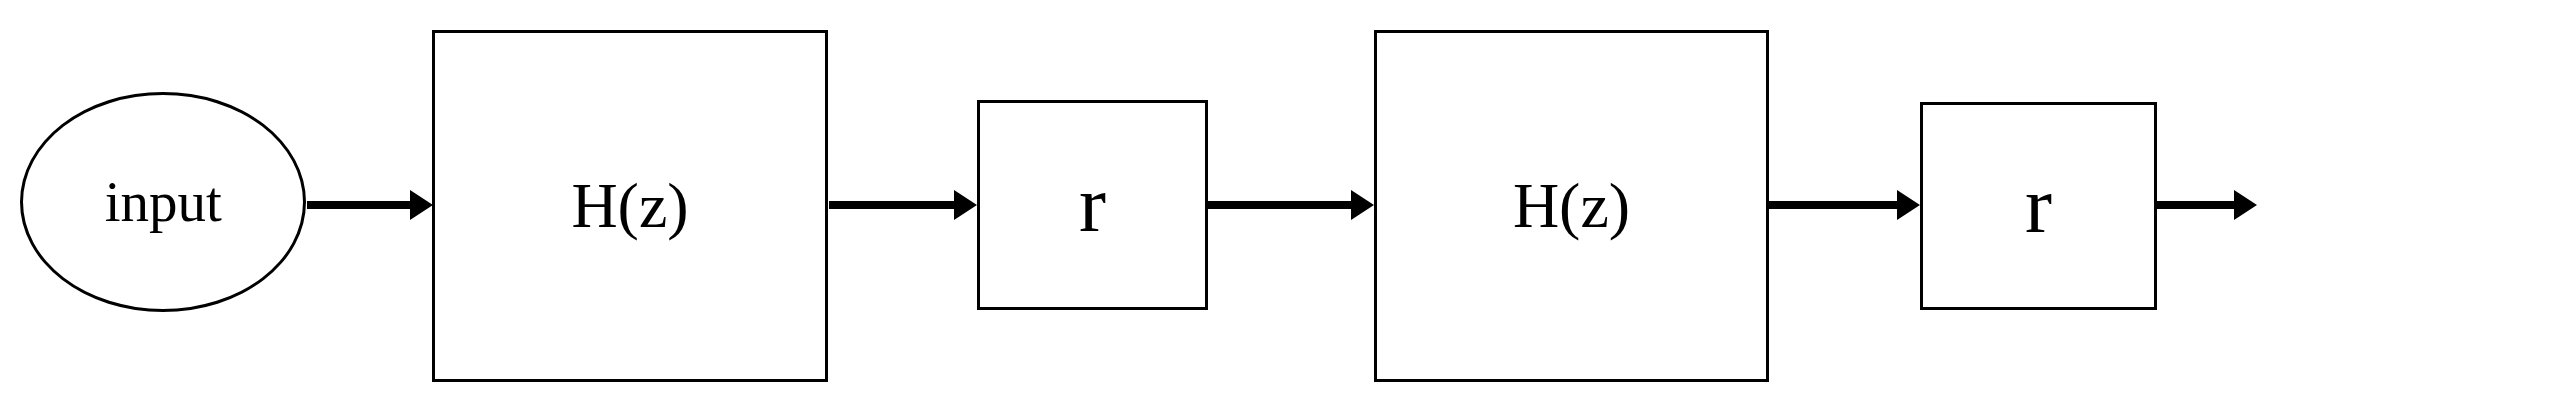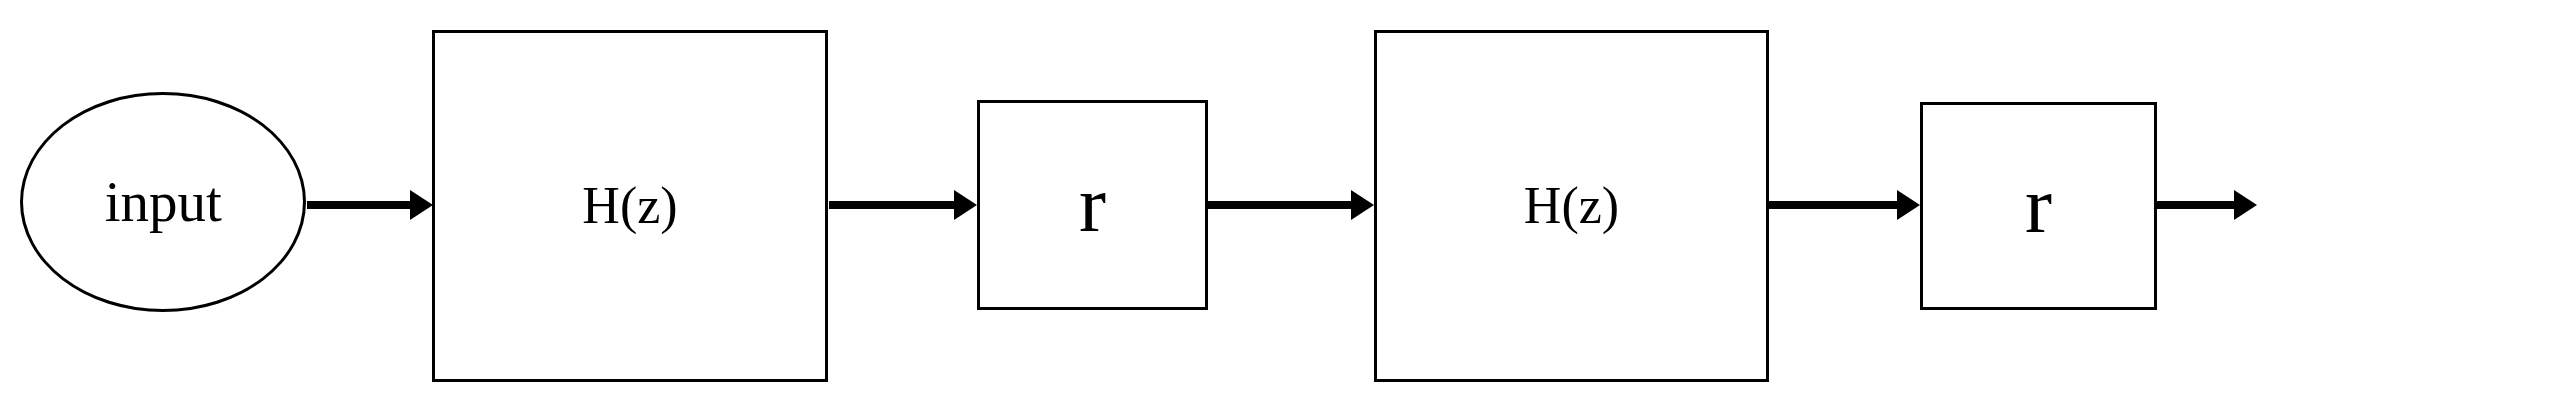--- a/index.html
+++ b/index.html
@@ -32,21 +32,21 @@
   
   .n-input    { left: 20.3px;   top: 92px; width: 286px; height: 220px; }
   .n-filter1  { left: 432px;  top: 30px;  width: 396px; height: 352px; }
   .n-gain1    { left: 977px; top: 100px; width: 231px; height: 210px; }
   .n-filter2  { left: 1374px; top: 30px;  width: 395px; height: 352px; }
   .n-gain2    { left: 1920px; top: 102px; width: 237px; height: 208px; }
   .n-output   { left: 2257px; top: 88px;  width: 307px; height: 229px; }
 
   .lbl { display: block; line-height: 1.05; white-space: nowrap; text-align: center; }
   .lbl-input  { font-size: 57px; }
-  .lbl-filter { font-size: 52px; }
+  .lbl-filter { font-size: 64px; }
   .lbl-gain   { font-size: 81px; }
   .lbl-output { font-size: 59px; }
 
   
   .arrow {
     position: absolute;
     top: 190px;
     height: 30.5px;
   }
   .a1 { left: 307px;  width: 126px; }

